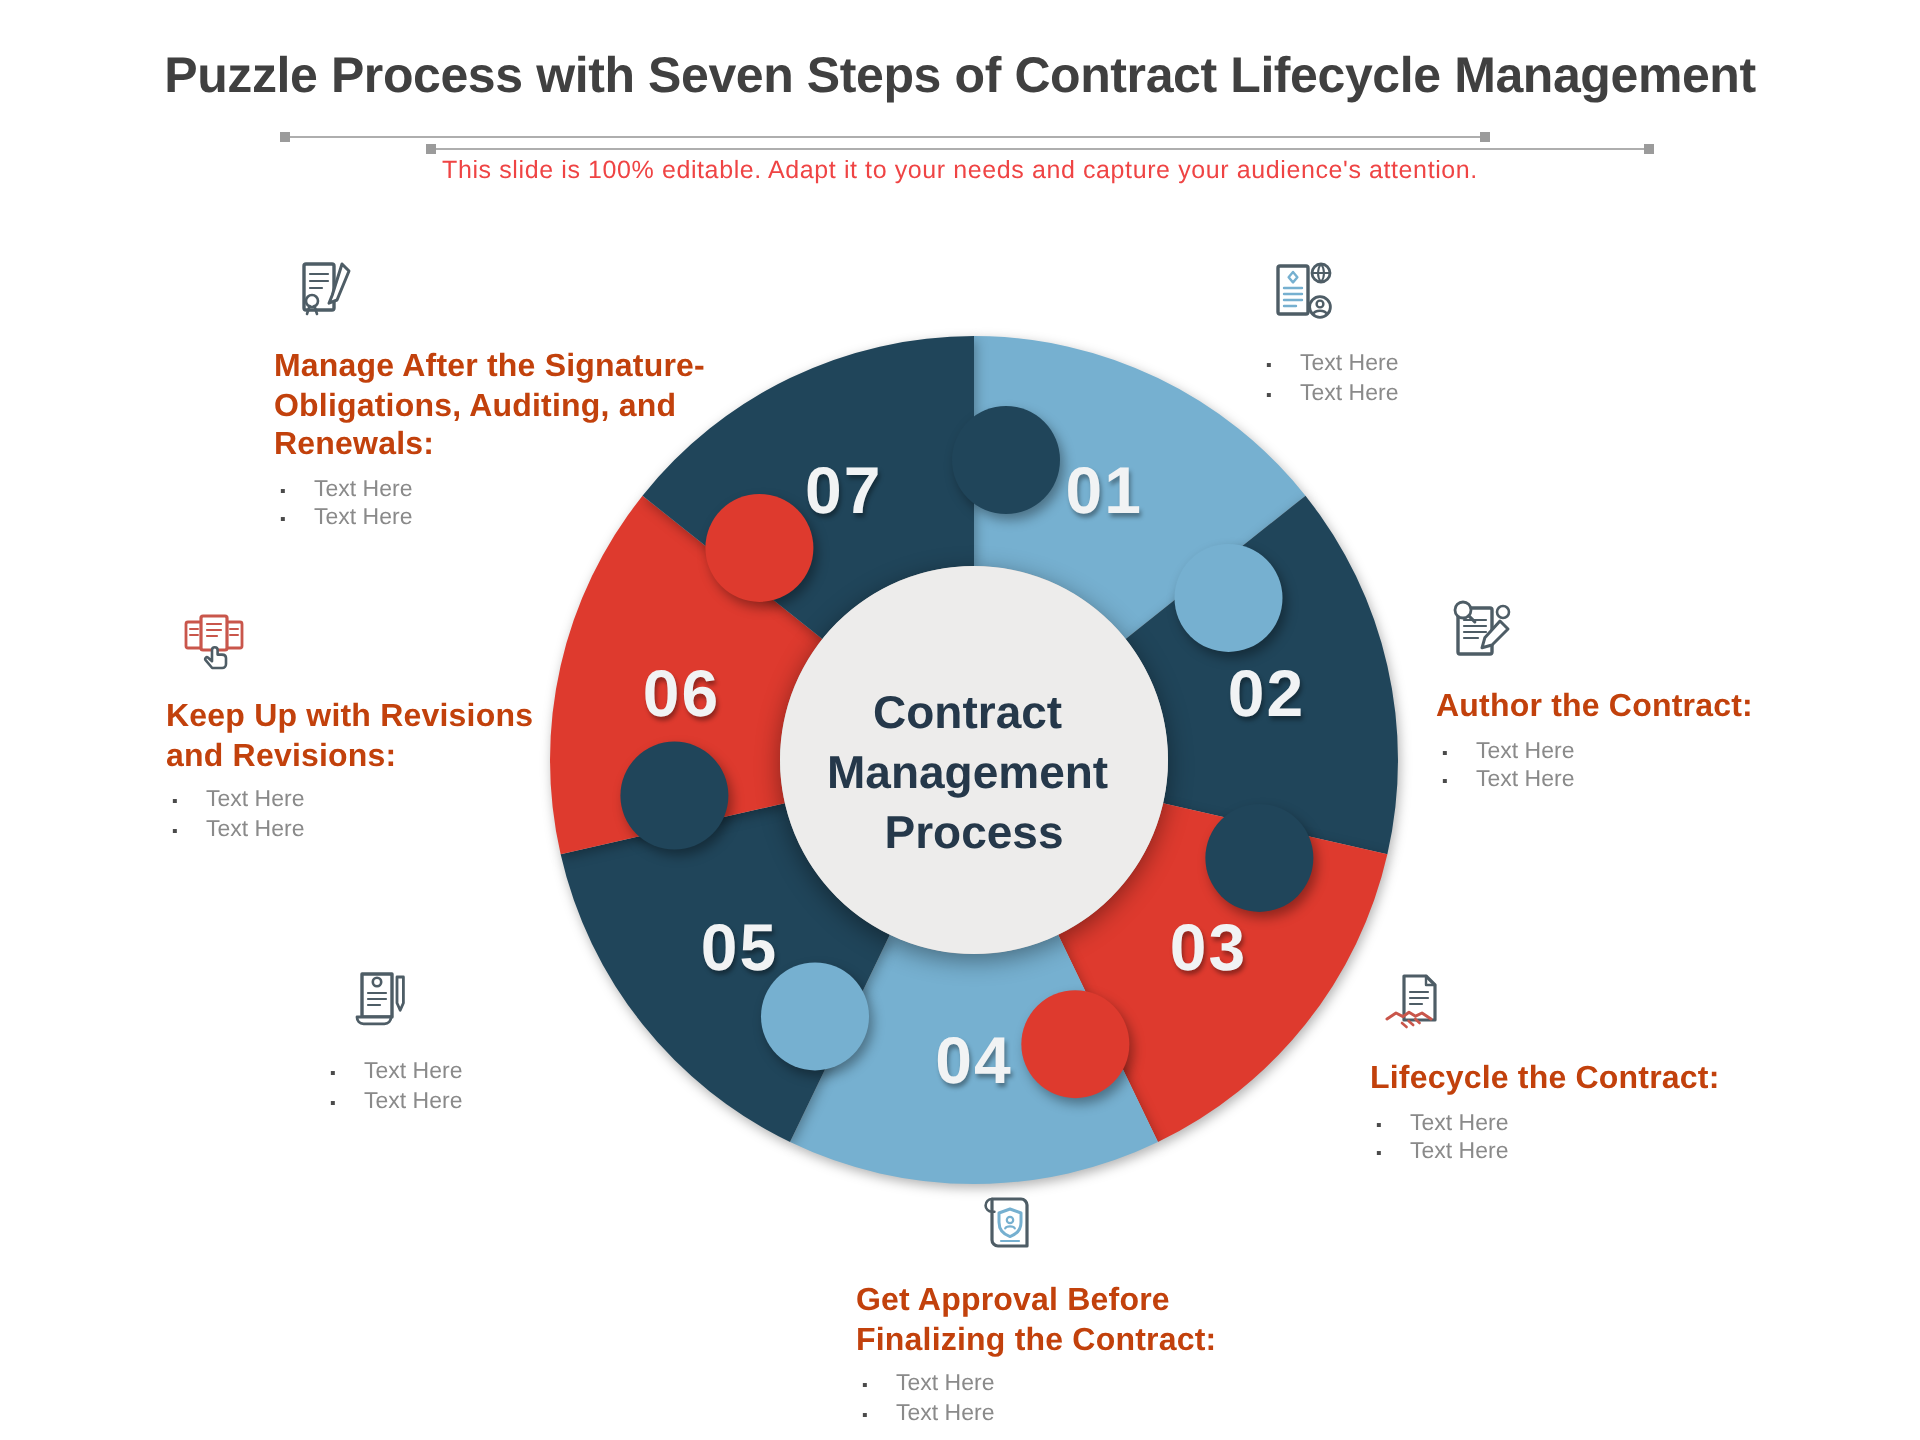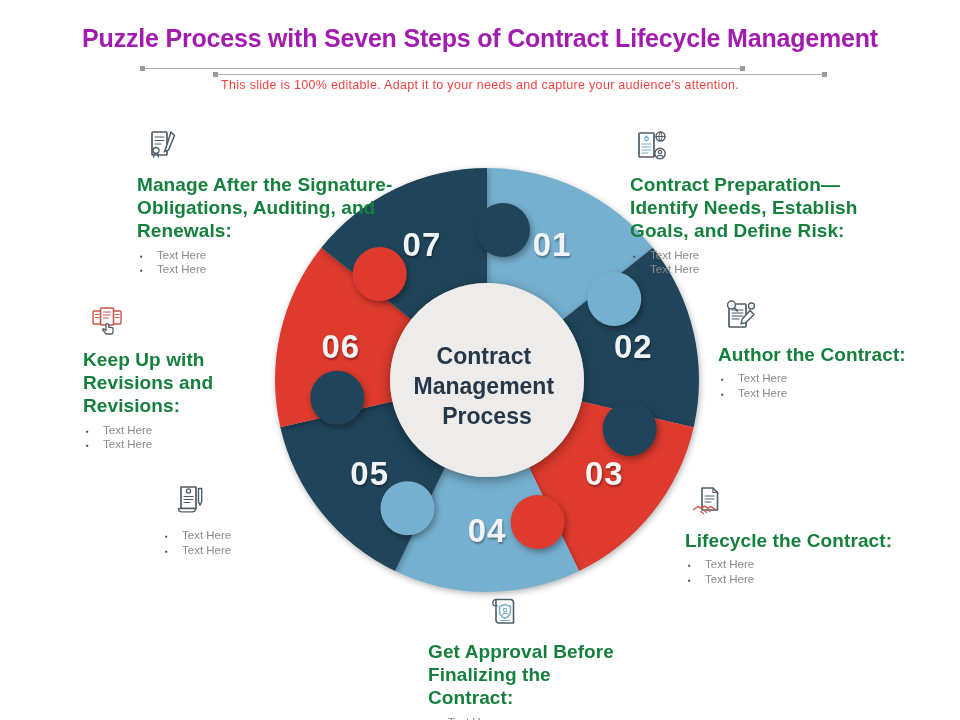--- a/index.html
+++ b/index.html
@@ -2,21 +2,21 @@
 <html><head>
 <meta charset="utf-8">
 <style>
   html,body{margin:0;padding:0;}
   body{width:960px;height:720px;background:#ffffff;position:relative;overflow:hidden;
        font-family:"Liberation Sans",sans-serif;}
   .stage{position:absolute;inset:0;width:960px;height:720px;}
 
   
   .slide-title{position:absolute;left:0;right:0;top:24px;text-align:center;
-    font-size:25px;font-weight:bold;color:#a21caf;letter-spacing:-0.2px;white-space:nowrap;}
+    font-size:25px;font-weight:bold;color:#404040;letter-spacing:-0.2px;white-space:nowrap;}
   .rule{position:absolute;height:1px;background:#aeaeae;}
   .rule::before,.rule::after{content:"";position:absolute;top:-2px;width:5px;height:5px;background:#9b9b9b;}
   .rule::before{left:-5px;}
   .rule::after{right:-5px;}
   .rule-a{left:145px;top:68px;width:595px;}
   .rule-b{left:218px;top:74px;width:604px;}
   .slide-subtitle{position:absolute;left:0;right:0;top:78px;text-align:center;
     font-size:12.5px;color:#ef4444;letter-spacing:.3px;}
 
   
@@ -24,21 +24,21 @@
   .seg{filter:drop-shadow(1px 2px 3px rgba(0,0,0,.30));}
   .knob{filter:drop-shadow(2px 3px 3px rgba(0,0,0,.35));}
   .seg-num{font-family:"Liberation Sans",sans-serif;font-size:33px;font-weight:bold;
     fill:#f1f3f4;letter-spacing:1px;text-shadow:1px 2px 2px rgba(0,0,0,.35);}
   .center-circle{filter:drop-shadow(0 3px 6px rgba(0,0,0,.40));}
   .center-label{font-family:"Liberation Sans",sans-serif;font-size:23px;font-weight:bold;fill:#25384a;}
 
   
   .step{position:absolute;}
   .step .icon{display:block;margin-bottom:4px;}
-  .step-title{font-size:19px;font-weight:bold;color:#15803d;line-height:1.22;letter-spacing:.1px;}
+  .step-title{font-size:16px;font-weight:bold;color:#c2410c;line-height:1.22;letter-spacing:.1px;}
   .bullets{list-style:none;margin:5px 0 0 0;padding:0;}
   .bullets li{display:flex;align-items:baseline;font-size:11.5px;color:#8a8a8a;line-height:1.3;}
   .bsq{color:#4a4a4a;font-size:8px;flex:0 0 17px;padding-left:3px;}
 </style>
 </head>
 <body>
 
 <div class="stage">
 
   <div class="slide-title">Puzzle Process with Seven Steps of Contract Lifecycle Management</div>
@@ -109,21 +109,20 @@
         <rect x="7" y="6" width="15" height="24" rx="1" stroke="#4E5D66" stroke-width="1.7"></rect>
         <path d="M14.5 9l2.2 2.6-2.2 2.6-2.2-2.6z" stroke="#76B0D0" stroke-width="1.2"></path>
         <path d="M10 17h9M10 20h9M10 23h9M10 26h6" stroke="#76B0D0" stroke-width="1.2"></path>
         <circle cx="28.5" cy="9.5" r="4.5" fill="#fff" stroke="#4E5D66" stroke-width="1.4"></circle>
         <path d="M24 9.5h9M28.5 5c2 2.5 2 6.5 0 9c-2-2.5-2-6.5 0-9z" stroke="#4E5D66" stroke-width="1"></path>
         <circle cx="28" cy="26.5" r="5.2" fill="#fff" stroke="#4E5D66" stroke-width="1.4"></circle>
         <circle cx="28" cy="25" r="1.7" stroke="#4E5D66" stroke-width="1.2"></circle>
         <path d="M24.6 30c.9-2.2 5.9-2.2 6.8 0" stroke="#4E5D66" stroke-width="1.2"></path>
       </svg>
     </span>
-    <div class="step-title">Contract Preparation—Identify Needs, Establish Goals, and Define Risk:</div>
     <ul class="bullets">
       <li>
           <span class="bsq">▪</span>
           <span>Text Here</span>
         </li>
       <li>
           <span class="bsq">▪</span>
           <span>Text Here</span>
         </li>
     </ul>

